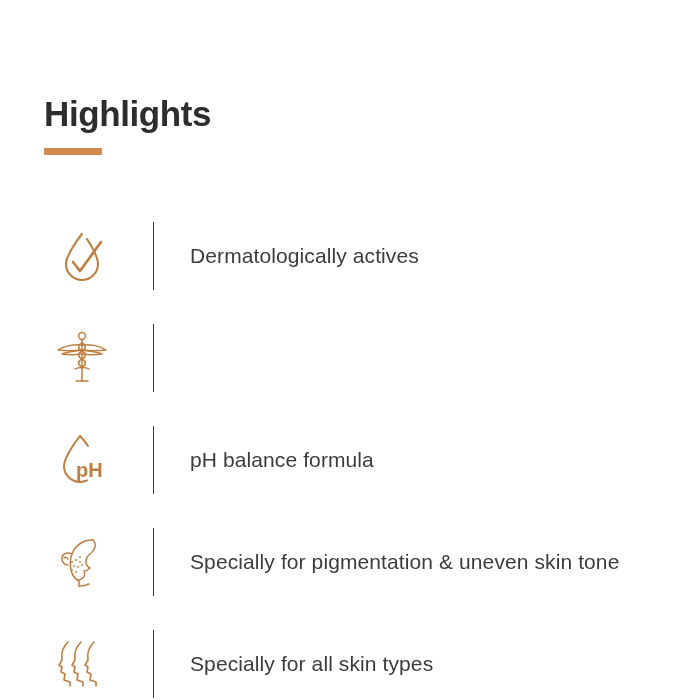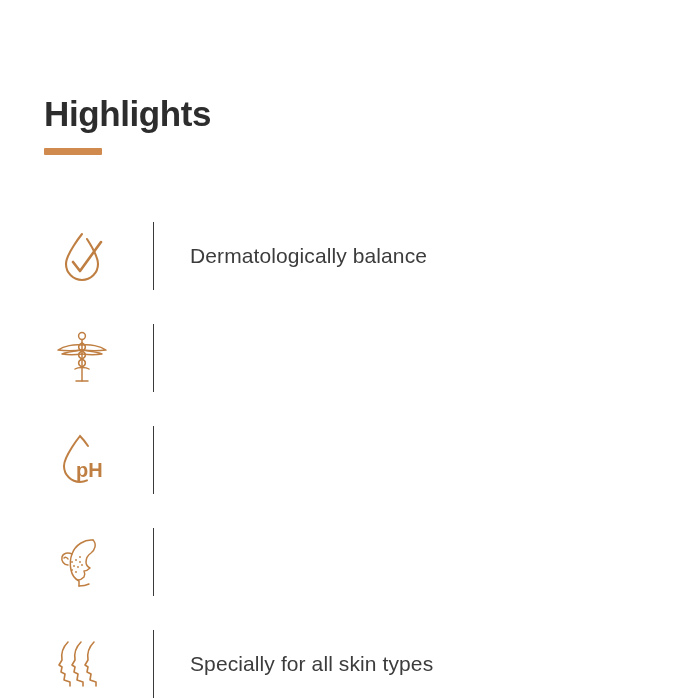--- a/index.html
+++ b/index.html
@@ -98,21 +98,21 @@
   <div class="highlight-list">
 
     <div class="highlight-row">
       <div class="row-icon">
         <svg width="52" height="56" viewBox="0 0 52 56" fill="none">
           <path d="M26 6 C26 6 10 26 10 36 A16 16 0 0 0 42 36 C42 29 35.5 18 31 11" stroke="#c07f42" stroke-width="2.1" stroke-linecap="round" fill="none"></path>
           <path d="M17 34 L24 43 L45 14" stroke="#c07f42" stroke-width="2.6" stroke-linecap="round" stroke-linejoin="round" fill="none"></path>
         </svg>
       </div>
       <div class="row-divider"></div>
-      <div class="row-label">Dermatologically balance</div>
+      <div class="row-label">Dermatologically actives</div>
     </div>
 
     <div class="highlight-row">
       <div class="row-icon">
         <svg width="56" height="58" viewBox="0 0 56 58" fill="none" stroke="#c07f42" stroke-width="1.5" stroke-linecap="round" stroke-linejoin="round">
           <circle cx="28" cy="7" r="3.4"></circle>
           <line x1="28" y1="11" x2="28" y2="52"></line>
           <path d="M28 16 C20 15 10 17 4 21 C11 22 20 22 28 21"></path>
           <path d="M28 16 C36 15 46 17 52 21 C45 22 36 22 28 21"></path>
           <path d="M28 21 C21 22 13 23 8 25 C14 26 21 26 28 25"></path>
@@ -127,20 +127,23 @@
     </div>
 
     <div class="highlight-row">
       <div class="row-icon">
         <svg width="52" height="56" viewBox="0 0 52 56" fill="none">
           <path d="M32 14 C28 8 24 4 24 4 C24 4 8 24 8 34 A16 16 0 0 0 24 50 C27 50 29 49.4 31 48.4" stroke="#c07f42" stroke-width="2" stroke-linecap="round" fill="none"></path>
           <text x="20" y="45" font-family="'Liberation Sans', sans-serif" font-size="20" font-weight="600" fill="#c07f42">pH</text>
         </svg>
       </div>
       <div class="row-divider"></div>
+      <div class="row-label">
+        <span>pH balance formula</span>
+      </div>
     </div>
 
     <div class="highlight-row">
       <div class="row-icon">
         <svg width="54" height="56" viewBox="0 0 54 56" fill="none" stroke="#c07f42" stroke-width="1.5" stroke-linecap="round" stroke-linejoin="round">
           <path d="M38 6 C30 5 20 11 17 20 C15 25 15 31 16 36 C17 41 20 45 24 47 L24 52"></path>
           <path d="M38 6 C42 10 40 16 36 19 C33 21 31 24 31 28 C31 31 33 33 35 34 C33 36 31 37 29 37 C30 39 30 41 29 43 C27 45 25 46 23 46"></path>
           <path d="M17 20 C13 18 8 19 7 23 C6 27 9 31 13 31"></path>
           <path d="M9 24 C10 23 12 23 13 25"></path>
           <circle cx="17" cy="28" r="0.9" fill="#c07f42" stroke="none"></circle>
@@ -149,20 +152,21 @@
           <circle cx="19" cy="32" r="0.9" fill="#c07f42" stroke="none"></circle>
           <circle cx="23" cy="33" r="0.9" fill="#c07f42" stroke="none"></circle>
           <circle cx="27" cy="31" r="0.9" fill="#c07f42" stroke="none"></circle>
           <circle cx="17" cy="36" r="0.9" fill="#c07f42" stroke="none"></circle>
           <circle cx="21" cy="38" r="0.9" fill="#c07f42" stroke="none"></circle>
           <circle cx="25" cy="23" r="0.9" fill="#c07f42" stroke="none"></circle>
           <path d="M24 52 C28 52 32 51 34 50"></path>
         </svg>
       </div>
       <div class="row-divider"></div>
+      <div class="row-label">Specially for pigmentation &amp; uneven skin tone</div>
     </div>
 
     <div class="highlight-row">
       <div class="row-icon">
         <svg width="54" height="56" viewBox="0 0 54 56" fill="none" stroke="#c07f42" stroke-width="1.6" stroke-linecap="round" stroke-linejoin="round">
           <path d="M13 6 C8 11 6 18 7 24 L4 29 L7 31 L6 36 L10 38 L9 44 L15 46 L15 50"></path>
           <path d="M26 6 C21 11 19 18 20 24 L17 29 L20 31 L19 36 L23 38 L22 44 L28 46 L28 50"></path>
           <path d="M39 6 C34 11 32 18 33 24 L30 29 L33 31 L32 36 L36 38 L35 44 L41 46 L41 50"></path>
         </svg>
       </div>

